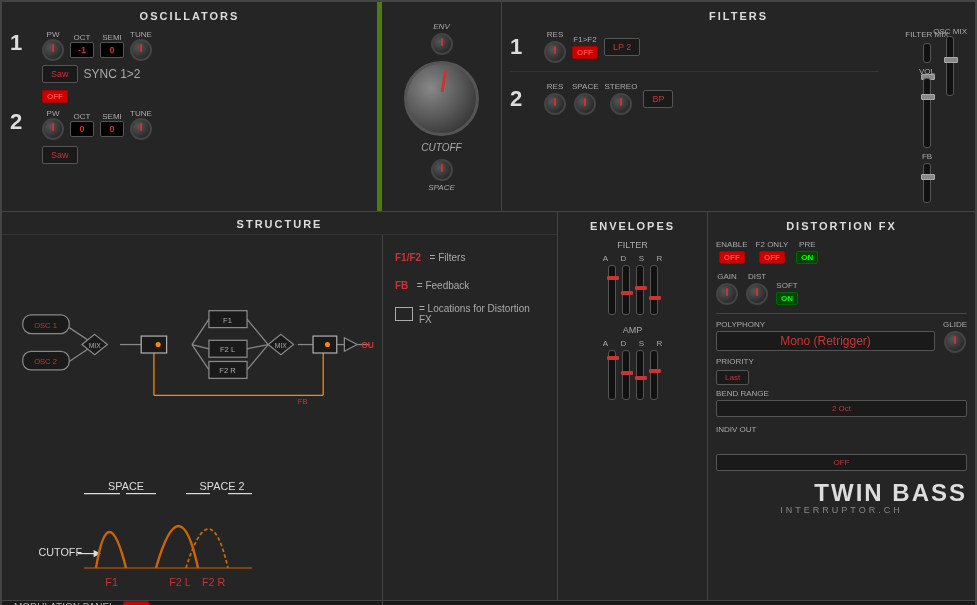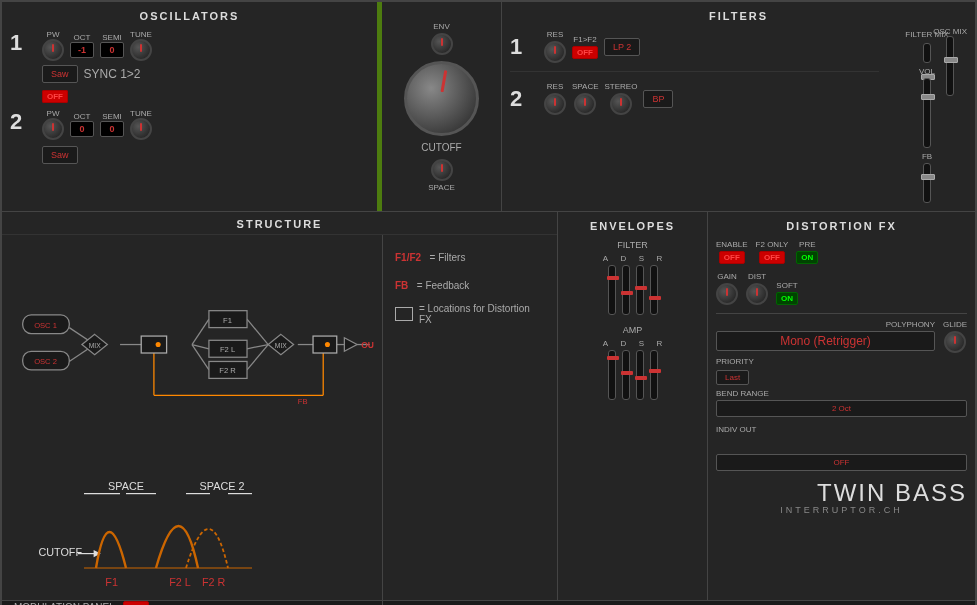--- a/index.html
+++ b/index.html
@@ -274,21 +274,21 @@
       background: #1a1a1a;
       display: flex;
       align-items: center;
       padding: 0 12px;
       border-top: 1px solid #444;
       justify-content: space-between;
     }
 
     .brand-name {
       font-size: 24px;
-      font-weight: normal;
+      font-weight: bold;
       color: #ddd;
       letter-spacing: 2px;
       line-height: 1;
     }
 
     .brand-sub {
       font-size: 9px;
       color: #888;
       letter-spacing: 3px;
       text-align: center;
@@ -398,21 +398,21 @@
         </div>
 
         <div style="position:absolute; right:8px; top:25px; display:flex; flex-direction:column; align-items:center;">
           <span class="label-sm">OSC MIX</span>
           <div class="slider-vert">
             <div class="slider-thumb"></div>
           </div>
         </div>
       </div>
 
-      <div style="width:120px; background:#252525; display:flex; flex-direction:column; align-items:center; justify-content:center; border-right:1px solid #444; padding:8px; gap:6px;">
+      <div style="width:120px; background:#252525; display:flex; flex-direction:column; align-items:center; justify-content:center; border-right:1px solid #444; padding:8px; gap:6px;font-style:italic;">
         <div style="display:flex; flex-direction:column; align-items:center; gap:2px;">
           <span class="label-sm">ENV</span>
           <div class="knob knob-sm"></div>
         </div>
         <div class="cutoff-knob"></div>
         <span class="label-sm" style="font-size:10px;">CUTOFF</span>
         <div style="display:flex; flex-direction:column; align-items:center; gap:2px;">
           <div class="knob knob-sm"></div>
           <span class="label-sm">SPACE</span>
         </div>
@@ -694,21 +694,21 @@
           </div>
           <div class="dist-item">
             <span class="label-sm">SOFT</span>
             <span class="btn-off" style="background:#004400; border-color:#006600; color:#00ff00;">ON</span>
           </div>
         </div>
 
         <div class="polyphony-section">
           <div style="display:flex; justify-content:space-between; align-items:flex-start; margin-bottom:4px;">
             <div style="display:flex; flex-direction:column; gap:2px; flex:1;">
-              <span class="label-sm" style="text-align:right;">POLYPHONY</span>
+              <span class="label-sm" style="text-align:left;">POLYPHONY</span>
               <button class="saw-button" style="font-size:12px; padding:2px 4px;">Mono (Retrigger)</button>
             </div>
             <div style="display:flex; flex-direction:column; align-items:center; gap:2px; margin-left:8px;">
               <span class="label-sm">GLIDE</span>
               <div class="knob knob-sm"></div>
             </div>
           </div>
 
           <div style="margin-bottom:4px;">
             <span class="label-sm" style="text-align:left;">PRIORITY</span>

